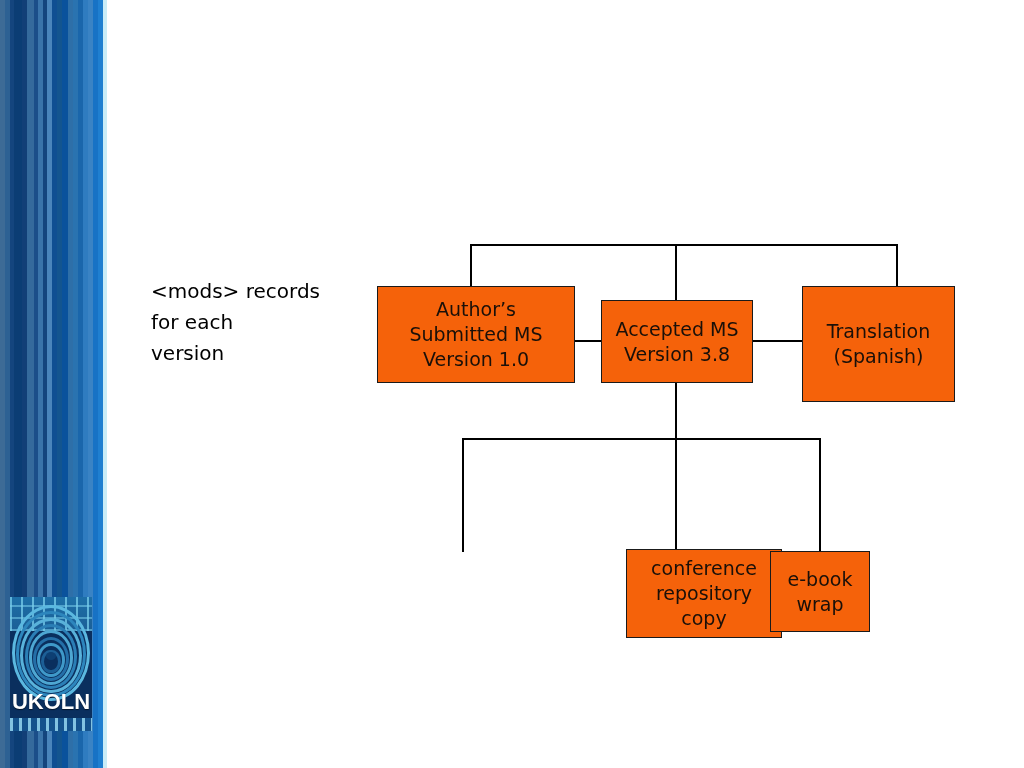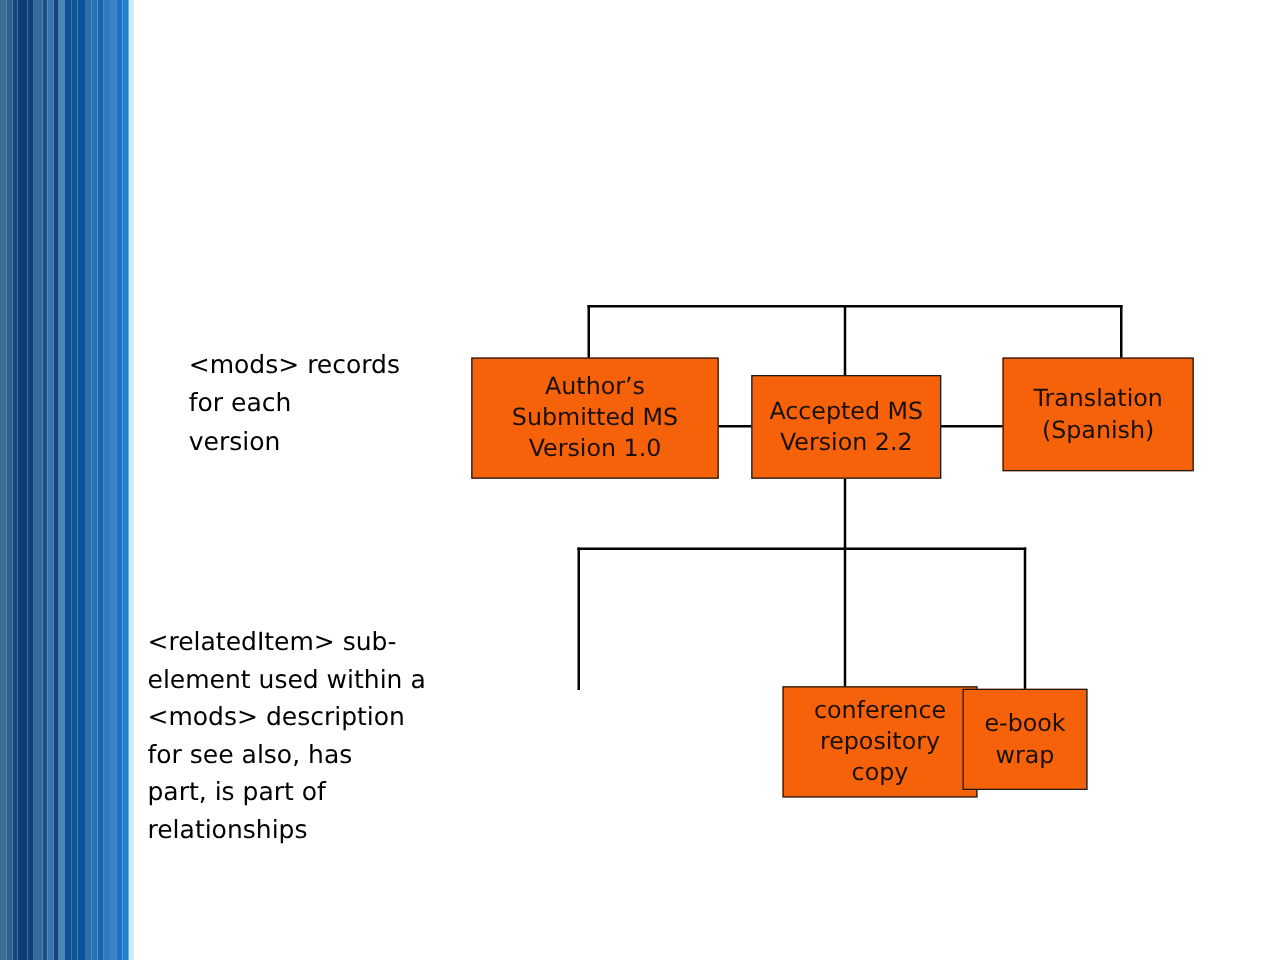--- a/index.html
+++ b/index.html
@@ -143,21 +143,21 @@
     align-items: center;
     justify-content: center;
     text-align: center;
     white-space: pre-line;
     padding: 2px 4px;
   }
 
   
   #node-author      { left: 377px; top: 286px; width: 198px; height: 97px; }
   #node-accepted    { left: 601px; top: 300px; width: 152px; height: 83px; }
-  #node-translation { left: 802px; top: 286px; width: 153px; height: 91px; }
+  #node-translation { left: 802px; top: 286px; width: 153px; height: 116px; }
 
   
   #node-published   { left: 393px; top: 551px; width: 163px; height: 87px; }
   #node-conference  { left: 590px; top: 549px; width: 156px; height: 89px; margin-left: 36px; }
   #node-ebook       { left: 770px; top: 551px; width: 100px; height: 81px; }
 </style>
 </head>
 <body>
 
 <div id="slide">
@@ -179,33 +179,43 @@
       <div class="stripe" style="left: 68px; width: 5px; background: rgb(46, 111, 168);"></div>
       <div class="stripe" style="left: 73px; width: 5px; background: rgb(42, 115, 176);"></div>
       <div class="stripe" style="left: 78px; width: 5px; background: rgb(26, 102, 171);"></div>
       <div class="stripe" style="left: 83px; width: 5px; background: rgb(47, 124, 192);"></div>
       <div class="stripe" style="left: 88px; width: 5px; background: rgb(58, 131, 196);"></div>
       <div class="stripe" style="left: 93px; width: 5px; background: rgb(23, 114, 197);"></div>
       <div class="stripe" style="left: 98px; width: 5px; background: rgb(31, 127, 208);"></div>
       <div class="stripe" style="left: 103px; width: 4px; background: rgb(201, 236, 247);"></div>
     </div>
 
+  <div id="logo">
+    <div class="logo-top-grid"></div>
+    <div class="logo-spiral">
+        <div class="ring" style="width: 78px; height: 96px; left: 0px; top: 0px; border-width: 3px; border-color: rgb(91, 184, 224); background: transparent;"></div>
+        <div class="ring" style="width: 69.615px; height: 85.68px; left: 4.1925px; top: 6.36px; border-width: 3px; border-color: rgb(45, 134, 189); background: transparent;"></div>
+        <div class="ring" style="width: 61.23px; height: 75.36px; left: 8.385px; top: 12.72px; border-width: 3px; border-color: rgb(89, 178, 218); background: transparent;"></div>
+        <div class="ring" style="width: 52.845px; height: 65.04px; left: 12.5775px; top: 19.08px; border-width: 3px; border-color: rgb(43, 127, 182); background: transparent;"></div>
+        <div class="ring" style="width: 44.46px; height: 54.72px; left: 16.77px; top: 25.44px; border-width: 3px; border-color: rgb(78, 167, 210); background: transparent;"></div>
+        <div class="ring" style="width: 36.075px; height: 44.4px; left: 20.9625px; top: 31.8px; border-width: 3px; border-color: rgb(36, 111, 168); background: transparent;"></div>
+        <div class="ring" style="width: 27.69px; height: 34.08px; left: 25.155px; top: 38.16px; border-width: 3px; border-color: rgb(63, 153, 201); background: transparent;"></div>
+        <div class="ring" style="width: 19.305px; height: 23.76px; left: 29.3475px; top: 44.52px; border-width: 3px; border-color: rgb(28, 95, 150); background: transparent;"></div>
+        <div class="ring" style="width: 10px; height: 8px; left: 34px; top: 47px; border-width: 0px; background: rgb(13, 63, 115);"></div>
+      </div>
+    <div class="logo-word">UKOLN</div>
+    <div class="logo-bottom-grid"></div>
+  </div>
 
 
 
   <div class="body-text" id="text-mods-records">&lt;mods&gt; records
 for each
 version</div>
 
-  <div class="body-text" id="text-relateditem">&lt;relatedItem&gt; sub-
-element used within a
-&lt;mods&gt; description
-for see also, has
-part, is part of
-relationships</div>
 
   <div id="diagram">
 
     <div class="conn h" style="left:470px; top:244px; width:428px;"></div>
     <div class="conn v" style="left:470px; top:244px; height:43px;"></div>
     <div class="conn v" style="left:675px; top:244px; height:57px;"></div>
     <div class="conn v" style="left:896px; top:244px; height:43px;"></div>
 
     <div class="conn h" style="left:557px; top:340px; width:45px;"></div>
     <div class="conn h" style="left:752px; top:340px; width:51px;"></div>
@@ -215,21 +225,21 @@
     <div class="conn v" style="left:462px; top:438px; height:114px;"></div>
     <div class="conn v" style="left:675px; top:438px; height:112px;"></div>
     <div class="conn v" style="left:819px; top:438px; height:114px;"></div>
   </div>
 
   <div class="node" id="node-author">Author’s
 Submitted MS
 Version 1.0</div>
 
   <div class="node" id="node-accepted">Accepted MS
-Version 2.2</div>
+Version 3.8</div>
 
   <div class="node" id="node-translation">Translation
 (Spanish)</div>
 
 
   <div class="node" id="node-conference">conference
 repository
 copy</div>
 
   <div class="node" id="node-ebook">e-book

